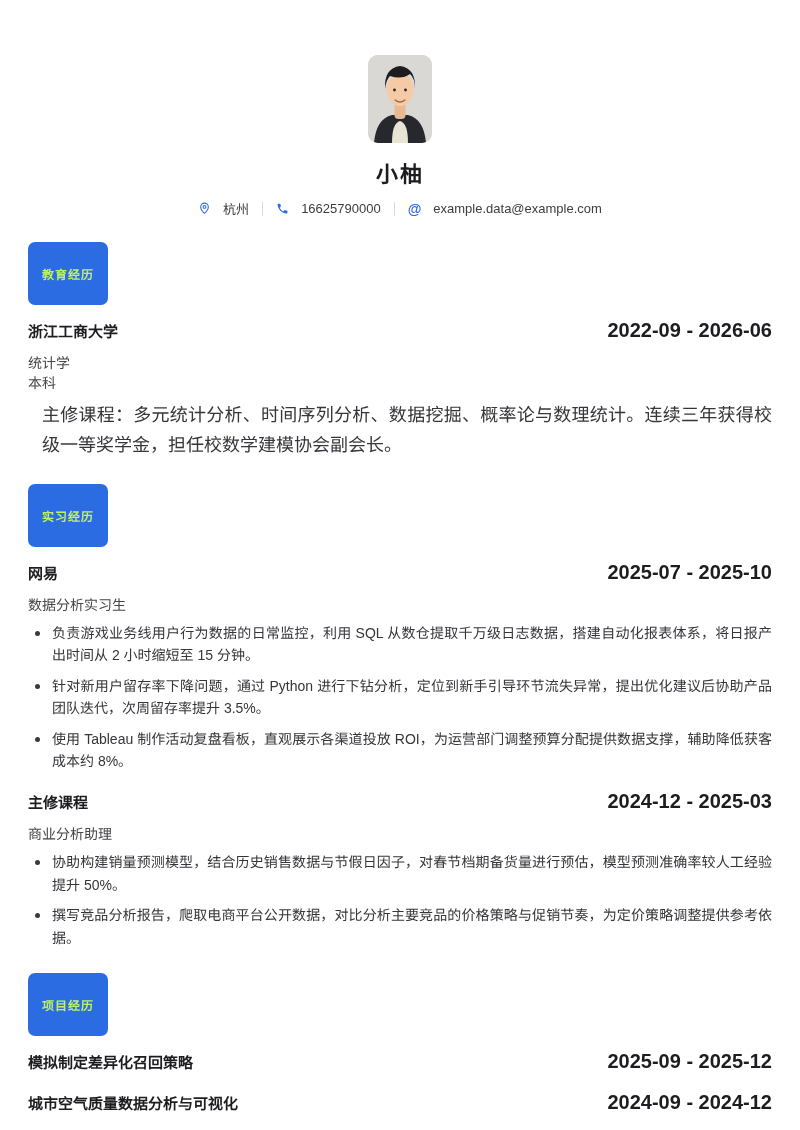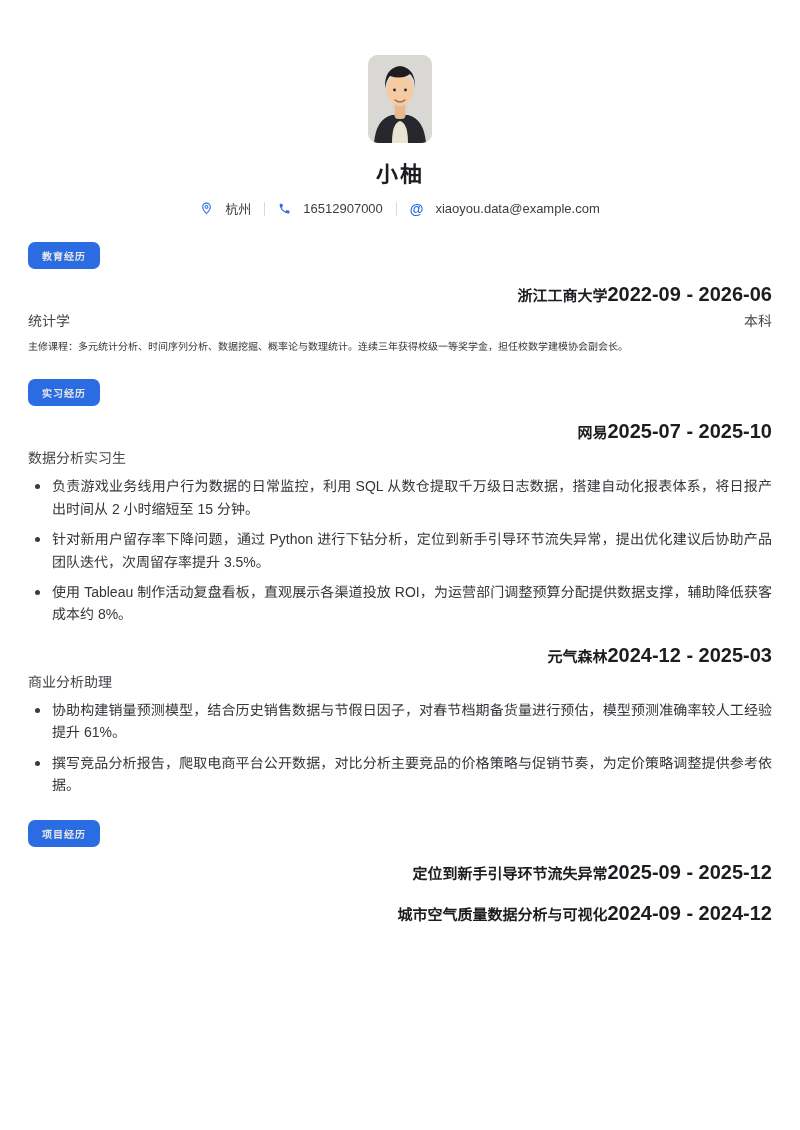--- a/index.html
+++ b/index.html
@@ -18,30 +18,30 @@
   .photo svg { display:block; width:100%; height:100%; }
   .name { margin-top:13px; text-align:center; font-size:22px; font-weight:700; color:var(--ink); letter-spacing:2px; }
   .contact { margin-top:11px; display:flex; justify-content:center; align-items:center; gap:13px; font-size:13px; color:#3c3c42; }
   .contact-item { display:flex; align-items:center; gap:12px; }
   .contact-item .cicon { display:flex; align-items:center; color:var(--accent); }
   .at-glyph { color:var(--accent); font-size:14px; font-weight:700; line-height:1; }
   .vsep { width:1px; height:14px; background:var(--line); }
   
   .section { margin-top:24px; }
   .badge {
-    display:inline-block; background:var(--accent); color:#e5e5e5; font-size:10px; font-weight:700;
-    padding:6px 14px; border-radius:7px; letter-spacing:1px;
+    display:inline-block; background:var(--accent); color:#bef264; font-size:12px; font-weight:700;
+    padding:23px 14px; border-radius:7px; letter-spacing:1px;
   }
   .entry { margin-top:14px; }
   .entry + .entry { margin-top:18px; }
-  .entry-head { display:flex; justify-content:flex-end; align-items:baseline; }
+  .entry-head { display:flex; justify-content:space-between; align-items:baseline; }
   .entry-title { font-size:15px; font-weight:700; color:var(--ink); }
   .entry-date { font-size:20px; font-weight:700; color:var(--ink); white-space:nowrap; }
-  .entry-sub { margin-top:4px; display:flex; justify-content:space-between; font-size:14px; color:var(--soft); }
-  .desc { margin-top:9px; font-size:10px; line-height:1.64; color:var(--body); text-align:justify; }
+  .entry-sub { margin-top:10px; display:flex; justify-content:space-between; font-size:14px; color:var(--soft);flex-direction:column; }
+  .desc { margin-top:9px; font-size:18px; line-height:1.64; color:var(--body); text-align:justify;margin-left:14px; }
   ul.bullets { list-style:none; }
   ul.bullets li {
     position:relative; padding-left:24px; margin-top:8px;
     font-size:14px; line-height:1.6; color:var(--body); text-align:justify;
   }
   ul.bullets li::before {
     content:""; position:absolute; left:7px; top:9px; width:5px; height:5px; border-radius:50%; background:#3a3a40;
   }
 </style>
 </head>
@@ -75,26 +75,26 @@
       </span>
       <span>杭州</span>
     </span>
     <span class="vsep"></span>
     <span class="contact-item">
       <span class="cicon">
         <svg width="13" height="13" viewBox="0 0 24 24" fill="currentColor">
           <path d="M6.6 10.8c1.5 2.9 3.8 5.2 6.7 6.7l2.2-2.2c.3-.3.7-.4 1.1-.2 1.1.4 2.3.6 3.5.6.6 0 1 .4 1 1V20c0 .6-.4 1-1 1C10.8 21 3 13.2 3 4c0-.6.4-1 1-1h3.3c.6 0 1 .4 1 1 0 1.2.2 2.4.6 3.5.1.4 0 .8-.2 1.1l-2.1 2.2z"></path>
         </svg>
       </span>
-      <span>16512907000</span>
+      <span>16625790000</span>
     </span>
     <span class="vsep"></span>
     <span class="contact-item">
       <span class="cicon at-glyph">@</span>
-      <span>xiaoyou.data@example.com</span>
+      <span>example.data@example.com</span>
     </span>
   </div>
 
   <div class="section">
     <span class="badge">教育经历</span>
     <div class="entry">
       <div class="entry-head">
         <span class="entry-title">浙江工商大学</span>
         <span class="entry-date">2022-09 - 2026-06</span>
       </div>
@@ -119,39 +119,39 @@
       </div>
       <ul class="bullets">
         <li>负责游戏业务线用户行为数据的日常监控，利用 SQL 从数仓提取千万级日志数据，搭建自动化报表体系，将日报产出时间从 2 小时缩短至 15 分钟。</li>
         <li>针对新用户留存率下降问题，通过 Python 进行下钻分析，定位到新手引导环节流失异常，提出优化建议后协助产品团队迭代，次周留存率提升 3.5%。</li>
         <li>使用 Tableau 制作活动复盘看板，直观展示各渠道投放 ROI，为运营部门调整预算分配提供数据支撑，辅助降低获客成本约 8%。</li>
       </ul>
     </div>
 
     <div class="entry">
       <div class="entry-head">
-        <span class="entry-title">元气森林</span>
+        <span class="entry-title">主修课程</span>
         <span class="entry-date">2024-12 - 2025-03</span>
       </div>
       <div class="entry-sub">
         <span>商业分析助理</span>
       </div>
       <ul class="bullets">
-        <li>协助构建销量预测模型，结合历史销售数据与节假日因子，对春节档期备货量进行预估，模型预测准确率较人工经验提升 61%。</li>
+        <li>协助构建销量预测模型，结合历史销售数据与节假日因子，对春节档期备货量进行预估，模型预测准确率较人工经验提升 50%。</li>
         <li>撰写竞品分析报告，爬取电商平台公开数据，对比分析主要竞品的价格策略与促销节奏，为定价策略调整提供参考依据。</li>
       </ul>
     </div>
   </div>
 
   <div class="section">
     <span class="badge">项目经历</span>
 
     <div class="entry">
       <div class="entry-head">
-        <span class="entry-title">定位到新手引导环节流失异常</span>
+        <span class="entry-title">模拟制定差异化召回策略</span>
         <span class="entry-date">2025-09 - 2025-12</span>
       </div>
     </div>
 
     <div class="entry">
       <div class="entry-head">
         <span class="entry-title">城市空气质量数据分析与可视化</span>
         <span class="entry-date">2024-09 - 2024-12</span>
       </div>
 

